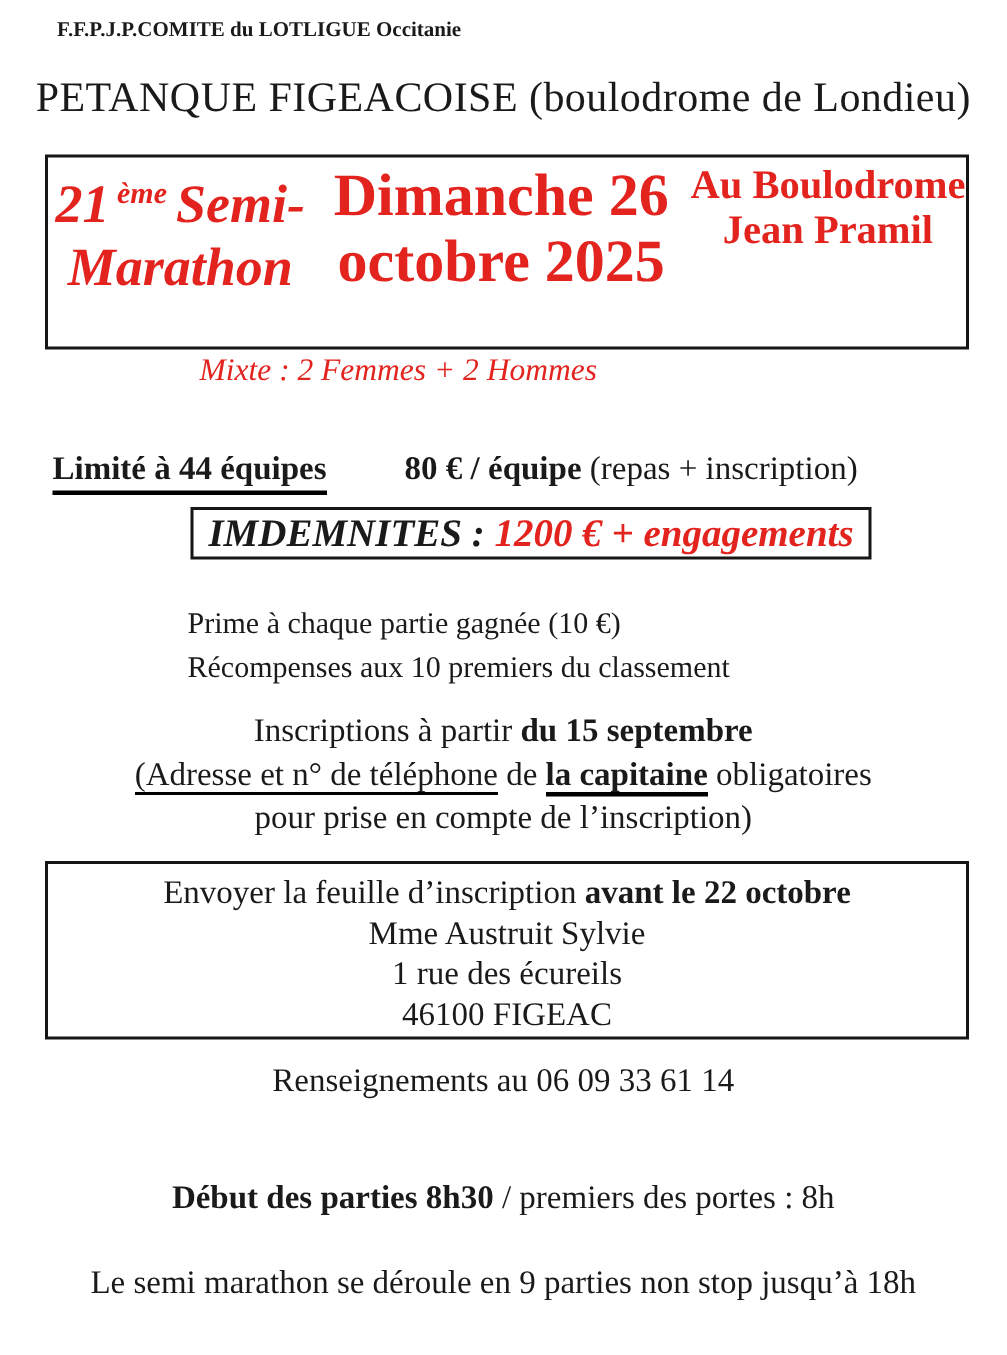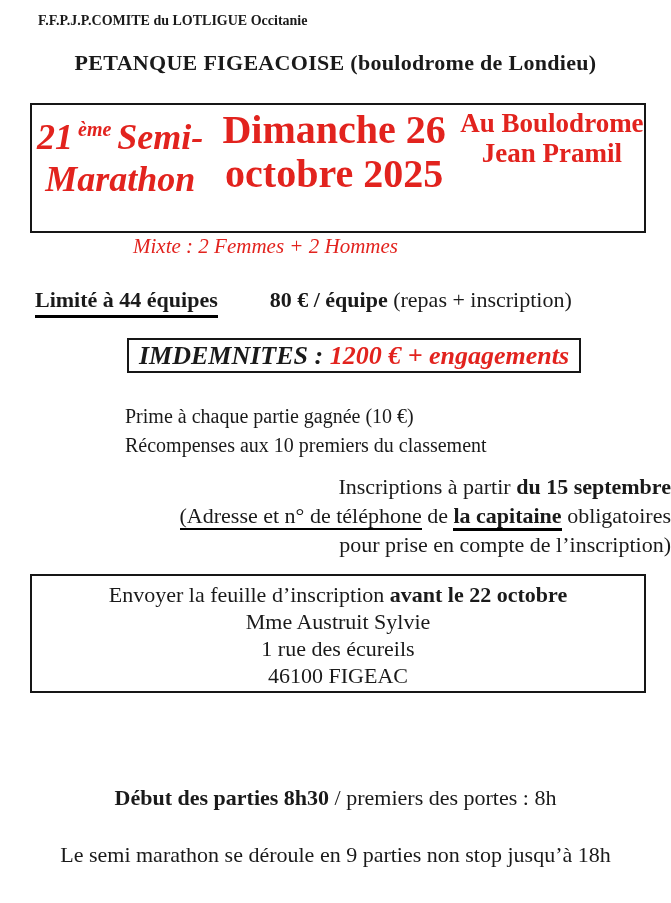--- a/index.html
+++ b/index.html
@@ -13,61 +13,61 @@
   }
   .abs{position:absolute;}
   
   .header-row{
     left:38px;top:13px;width:595px;
     display:flex;justify-content:flex-start;align-items:baseline;
     font-size:14px;font-weight:bold;
   }
   .club-title{
     left:0;top:50px;width:671px;text-align:center;
-    font-size:22px;font-weight:bold;letter-spacing:.3px;
+    font-size:28px;font-weight:normal;letter-spacing:.3px;
   }
   
   .title-box{
     left:30px;top:103px;width:612px;height:122px;
     border:2px solid #161616;
     display:flex;justify-content:space-between;
     text-align:center;padding:3px 0 1px 0;
   }
   .t1{font-size:36px;line-height:42px;font-weight:bold;font-style:italic;color:var(--red);}
   .t1 sup{font-size:20px;margin:0 6px 0 5px;}
   .t2{font-size:40px;line-height:44px;font-weight:bold;color:var(--red);}
   .t3{font-size:27px;line-height:30px;font-weight:bold;color:var(--red);}
   .mixte{
     left:0;top:234px;width:531px;text-align:center;
     font-size:21px;font-weight:normal;font-style:italic;color:var(--red);
   }
   
   .limit-row{
-    left:35px;top:287px;width:620px;
+    left:35px;top:299px;width:620px;
     font-size:22px;display:flex;align-items:baseline;
   }
   .limit-label{
     font-weight:bold;
     border-bottom:3px solid #000;padding-bottom:2px;
     margin-right:52px;white-space:nowrap;
   }
   .fee-bold{font-weight:bold;white-space:nowrap;}
   .fee-note{white-space:pre;}
   
   .prize-box{
     left:127px;top:338px;width:450px;height:31px;
     border:2px solid #161616;
     display:flex;align-items:center;justify-content:center;
     font-size:26px;font-weight:bold;font-style:italic;white-space:pre;
   }
   .prize-amount{color:var(--red);}
   
   .rewards{left:125px;top:402px;width:520px;font-size:20px;line-height:29px;}
   
-  .inscriptions{left:0;top:472px;width:671px;text-align:right;font-size:22px;line-height:29px;}
+  .inscriptions{left:0;top:472px;width:671px;text-align:center;font-size:22px;line-height:29px;}
   .ul-thin{border-bottom:2px solid #000;}
   .ul-thick{font-weight:bold;border-bottom:3px solid #000;}
   .b{font-weight:bold;}
   
   .addr-box{
     left:30px;top:574px;width:612px;height:110px;
     border:2px solid #161616;
     text-align:center;font-size:22px;line-height:27px;
     padding-top:5px;
   }
@@ -130,20 +130,21 @@
   <div class="abs addr-box">
     <div>
       <span>Envoyer la feuille d’inscription</span>
       <span class="b">avant le 22 octobre</span>
     </div>
     <div>Mme Austruit Sylvie</div>
     <div>1 rue des écureils</div>
     <div>46100 FIGEAC</div>
   </div>
 
+  <div class="abs contact">Renseignements au 06 09 33 61 14</div>
 
   <div class="abs sched1">
     <span class="b">Début des parties 8h30</span>
     <span>/ premiers des portes : 8h</span>
   </div>
 
   <div class="abs sched2">Le semi marathon se déroule en 9 parties non stop jusqu’à 18h</div>
 
 </div>
 

